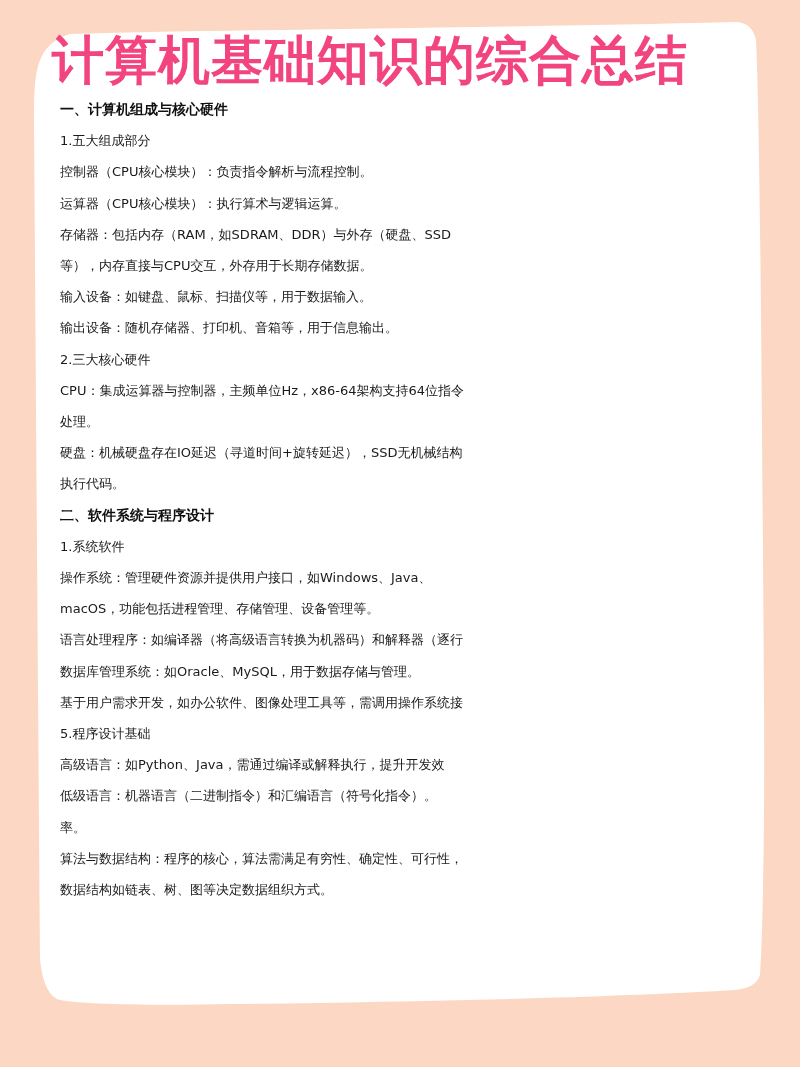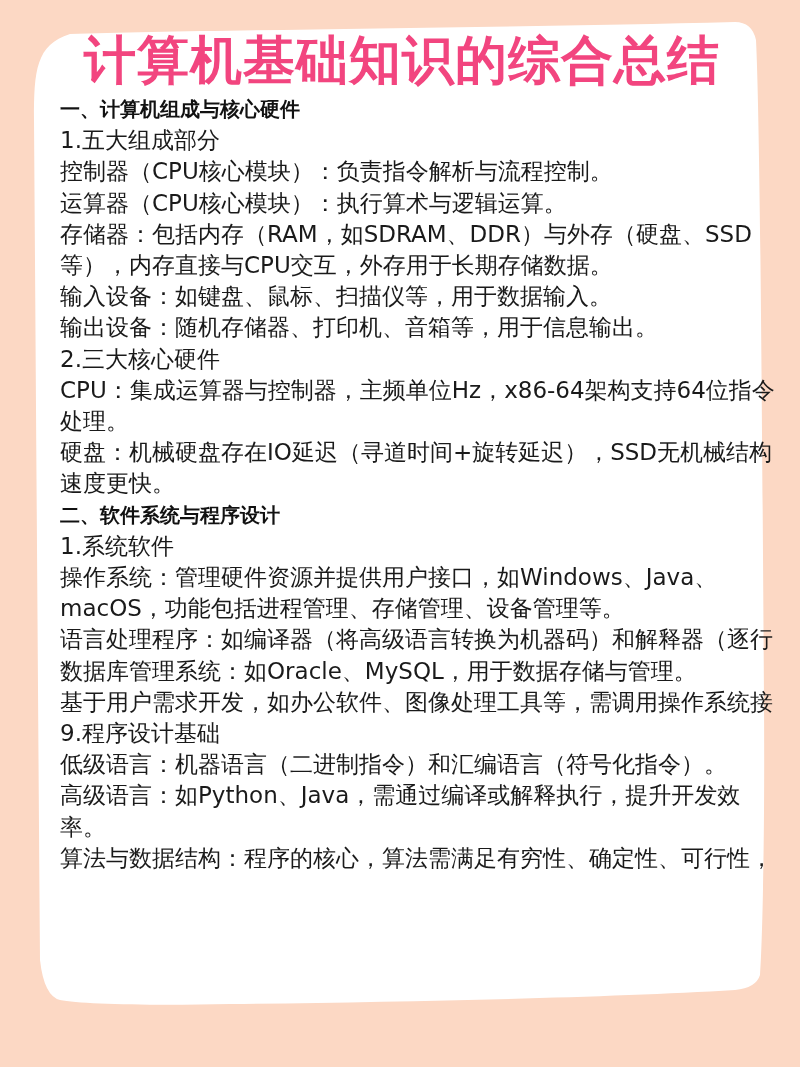--- a/index.html
+++ b/index.html
@@ -26,38 +26,37 @@
     left: 60px;
     top: 28px;
     width: 700px;
   }
   .title {
     color: #F2457F;
     font-weight: bold;
     font-size: 52px;
     line-height: 64px;
     letter-spacing: 1px;
-    text-align: center;
     margin-left: -8px;
     width: 700px;
     white-space: nowrap;
     font-family: "DejaVu Sans", sans-serif;
   }
   .content {
     margin-top: 2px;
   }
   .line {
-    font-size: 23px;
+    font-size: 13px;
     line-height: 31.2px;
     color: #1a1a1a;
     white-space: nowrap;
   }
   .line.h1 {
     font-weight: bold;
-    font-size: 20px;
+    font-size: 14px;
     color: #111;
   }
   .line.h2 {
     color: #1a1a1a;
   }
 </style>
 </head>
 <body>
 
 <svg class="card-bg" viewBox="0 0 800 1067" xmlns="http://www.w3.org/2000/svg">
@@ -82,27 +81,28 @@
     <div class="line">控制器（CPU核心模块）：负责指令解析与流程控制。</div>
     <div class="line">运算器（CPU核心模块）：执行算术与逻辑运算。</div>
     <div class="line">存储器：包括内存（RAM，如SDRAM、DDR）与外存（硬盘、SSD</div>
     <div class="line">等），内存直接与CPU交互，外存用于长期存储数据。</div>
     <div class="line">输入设备：如键盘、鼠标、扫描仪等，用于数据输入。</div>
     <div class="line">输出设备：随机存储器、打印机、音箱等，用于信息输出。</div>
     <div class="line h2">2.三大核心硬件</div>
     <div class="line">CPU：集成运算器与控制器，主频单位Hz，x86-64架构支持64位指令</div>
     <div class="line">处理。</div>
     <div class="line">硬盘：机械硬盘存在IO延迟（寻道时间+旋转延迟），SSD无机械结构</div>
-    <div class="line">速度更快。</div>
+    <div class="line">执行代码。</div>
     <div class="line h1">二、软件系统与程序设计</div>
     <div class="line h2">1.系统软件</div>
     <div class="line">操作系统：管理硬件资源并提供用户接口，如Windows、Java、</div>
     <div class="line">macOS，功能包括进程管理、存储管理、设备管理等。</div>
     <div class="line">语言处理程序：如编译器（将高级语言转换为机器码）和解释器（逐行</div>
     <div class="line">数据库管理系统：如Oracle、MySQL，用于数据存储与管理。</div>
     <div class="line">基于用户需求开发，如办公软件、图像处理工具等，需调用操作系统接</div>
-    <div class="line h2">9.程序设计基础</div>
+    <div class="line h2">5.程序设计基础</div>
+    <div class="line">高级语言：如Python、Java，需通过编译或解释执行，提升开发效</div>
     <div class="line">低级语言：机器语言（二进制指令）和汇编语言（符号化指令）。</div>
-    <div class="line">高级语言：如Python、Java，需通过编译或解释执行，提升开发效</div>
     <div class="line">率。</div>
     <div class="line">算法与数据结构：程序的核心，算法需满足有穷性、确定性、可行性，</div>
+    <div class="line">数据结构如链表、树、图等决定数据组织方式。</div>
   </div>
 </div>
 
 </body></html>

